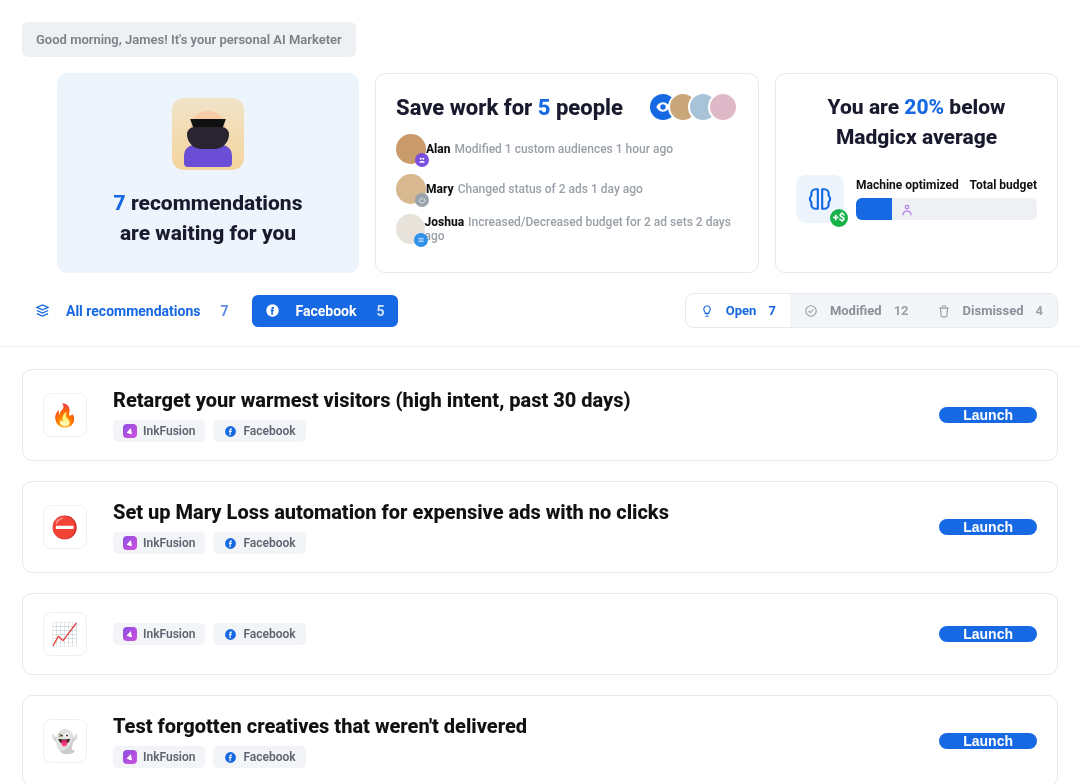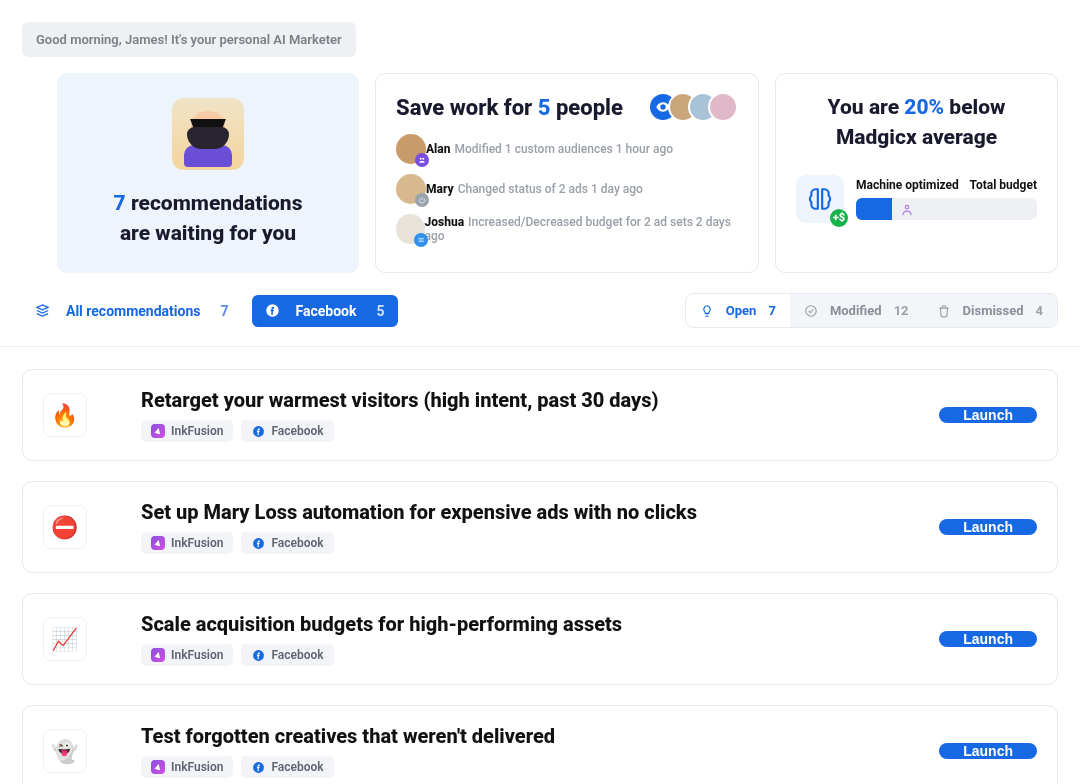--- a/index.html
+++ b/index.html
@@ -62,21 +62,21 @@
   .seg { display:flex; align-items:center; gap:12px; padding:9px 14px; font-size:13px; font-weight:700; color:#8a9099; cursor:pointer; }
   .seg.open { color:#1668e3; }
   .seg .cnt { color:#9aa0a8; font-weight:700; }
   .seg.open .cnt { color:#1668e3; }
   .seg.completed, .seg.dismissed { background:#f3f5f8; }
   .seg svg { width:14px; height:14px; stroke:#9aa0a8; fill:none; stroke-width:2; }
   .seg.open svg { stroke:#1668e3; }
   .divider-full { height:1px; background:#edeff3; margin:18px -22px 22px -22px; }
   .rec-card { border:1px solid #e6e9ef; border-radius:10px; padding:18px 20px; display:flex; align-items:center; gap:26px; margin-bottom:20px; }
   .rec-ico { width:44px; height:44px; border-radius:8px; background:#fff; border:1px solid #eef0f3; display:flex; align-items:center; justify-content:center; font-size:22px; }
-  .rec-main { flex:1;margin-left:28px; }
+  .rec-main { flex:1; }
   .rec-title { font-size:20px; font-weight:800; color:#111; margin-bottom:8px; }
   .tag-row { display:flex; gap:8px; }
   .tag { display:inline-flex; align-items:flex-end; gap:6px; background:#f2f4f7; border-radius:5px; padding:4px 10px; font-size:12px; font-weight:600; color:#5e6470; }
   .tag .tico { width:14px; height:14px; border-radius:4px; display:flex; align-items:center; justify-content:center;}
   .tag.ink .tico { background:linear-gradient(135deg,#8a4fe0,#d14fe0); }
   .tag.ink .tico::after{content:""; width:6px;height:6px; background:#fff; clip-path:polygon(50% 0,100% 100%,0 100%); transform:rotate(15deg);}
   .tag.fb .tico svg { width:13px; height:13px; fill:#1668e3;}
   .launch-btn { background:#1668e3; color:#fff; border:none; border-radius:15px; padding:0 24px; font-size:14px; font-weight:700; cursor:pointer; }
   .av.a1{background:#caa77a;} .av.a2{background:#a8c3d8;} .av.a3{background:#e0b9c8;}
   .activity-av.p1{background:#c99a6a;} .activity-av.p2{background:#d8b88e;} .activity-av.p3{background:#e7e2da;}
@@ -257,21 +257,20 @@
                   <path d="M12 2a10 10 0 100 20 10 10 0 000-20zm2.5 7H13c-.4 0-.5.2-.5.6V11h2l-.3 2h-1.7v6h-2.3v-6H9v-2h1.2V9.2C10.2 7.5 11 6.5 13 6.5h1.5V9z"></path>
                 </svg>
               </span>Facebook</span>
       </div>
     </div>
     <button class="launch-btn">Launch</button>
       </div>
       <div class="rec-card">
     <div class="rec-ico">📈</div>
     <div class="rec-main">
-      <div class="rec-title">Scale acquisition budgets for high-performing assets</div>
       <div class="tag-row">
         <span class="tag ink"><span class="tico"></span>InkFusion</span>
         <span class="tag fb"><span class="tico">
                 <svg viewBox="0 0 24 24">
                   <path d="M12 2a10 10 0 100 20 10 10 0 000-20zm2.5 7H13c-.4 0-.5.2-.5.6V11h2l-.3 2h-1.7v6h-2.3v-6H9v-2h1.2V9.2C10.2 7.5 11 6.5 13 6.5h1.5V9z"></path>
                 </svg>
               </span>Facebook</span>
       </div>
     </div>
     <button class="launch-btn">Launch</button>

